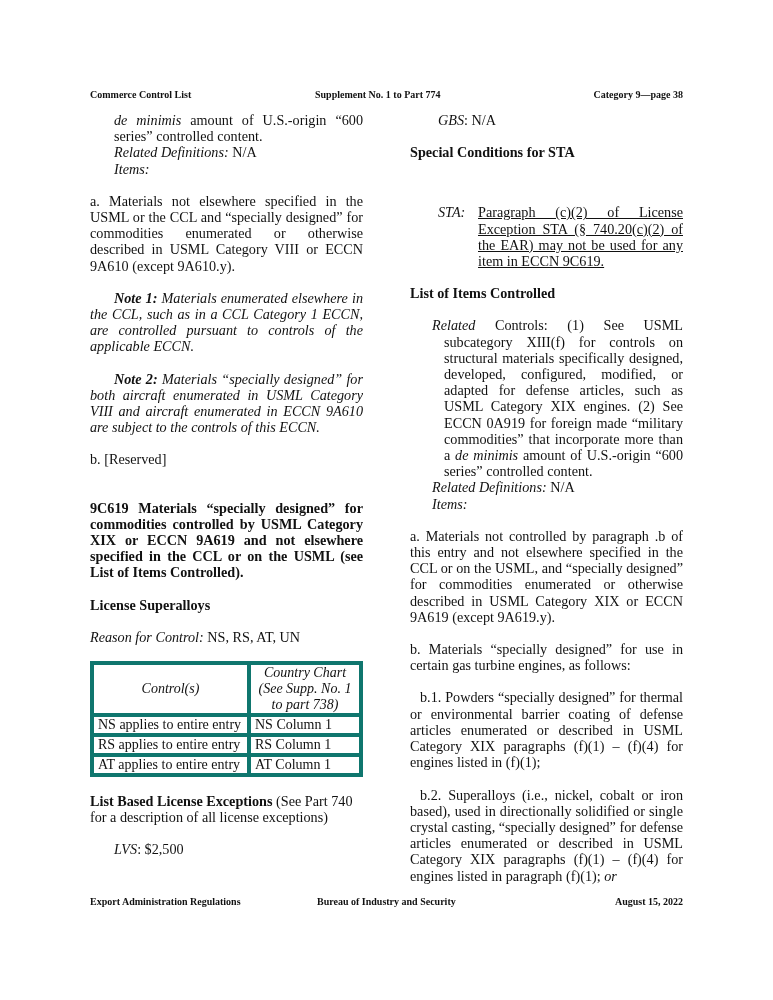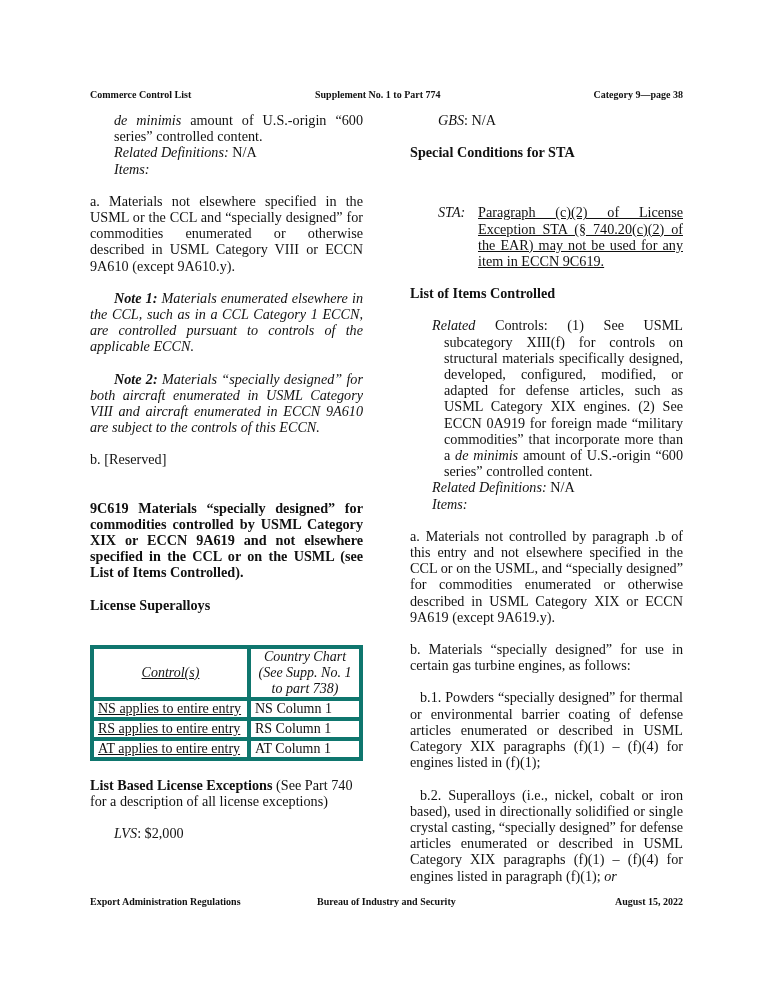--- a/index.html
+++ b/index.html
@@ -31,21 +31,21 @@
   .note .lbl { font-weight: bold; }
   .sta { display: flex; padding-left: 28px; margin-top: 28px; }
   .sta .k { width: 40px; font-style: italic; flex: none; }
   .sta .v { text-align: justify; flex: 1; text-decoration: underline; }
   table.lic {
     border-collapse: collapse; width: 273px; margin-top: 0;
     font-size: 14px; line-height: 16px;
   }
   table.lic td, table.lic th { border: 4px solid #0f766e; padding: 0 4px; vertical-align: top; }
   table.lic th { font-weight: normal; font-style: italic; text-align: center; vertical-align: middle; }
-  table.lic td:first-child, table.lic th:first-child { width: 145px; text-decoration: underline; }
+  table.lic td:first-child, table.lic th:first-child { width: 145px; }
   .indent-first { text-indent: 10px; }
 </style>
 </head>
 <body>
 
 <div class="hdr">
   <span>Commerce Control List</span>
   <span class="c">Supplement No. 1 to Part 774</span>
   <span>Category 9—page  38</span>
 </div>
@@ -68,20 +68,23 @@
   <p class="j note">
     <span class="lbl">Note 2:</span><span>  Materials “specially designed” for both aircraft enumerated in USML Category VIII and aircraft enumerated in ECCN 9A610 are subject to the controls of this ECCN.</span>
   </p>
   <div class="gap16"></div>
   <p>b. [Reserved]</p>
   <div class="gap32"></div>
   <p class="j b">9C619 Materials “specially designed” for commodities controlled by USML Category XIX or ECCN 9A619 and not elsewhere specified in the CCL or on the USML (see List of Items Controlled).</p>
   <div class="gap16"></div>
   <p class="b">License Superalloys</p>
   <div class="gap16"></div>
+  <p>
+    <span class="it">Reason for Control:</span><span> NS, RS, AT, UN</span>
+  </p>
   <div class="gap16"></div>
   <table class="lic">
     <tbody>
         <tr>
       <th>Control(s)</th>
       <th>Country Chart (See Supp. No. 1 to part 738)</th>
     </tr>
     <tr>
       <td>NS applies to entire entry</td>
       <td>NS Column 1</td>
@@ -95,21 +98,21 @@
       <td>AT Column 1</td>
     </tr>
   </tbody>
     </table>
   <div class="gap16"></div>
   <p>
     <span class="b">List Based License Exceptions</span><span> (See Part 740 for a description of all license exceptions)</span>
   </p>
   <div class="gap16"></div>
   <p class="ind1">
-    <span class="it">LVS</span><span>:   $2,000</span>
+    <span class="it">LVS</span><span>:   $2,500</span>
   </p>
 </div>
 
 <div class="col right">
   <p class="ind1" style="padding-left:28px;">
     <span class="it">GBS</span><span>:  N/A</span>
   </p>
   <div class="gap16"></div>
   <p class="b">Special Conditions for STA</p>
   <div class="gap16"></div>

